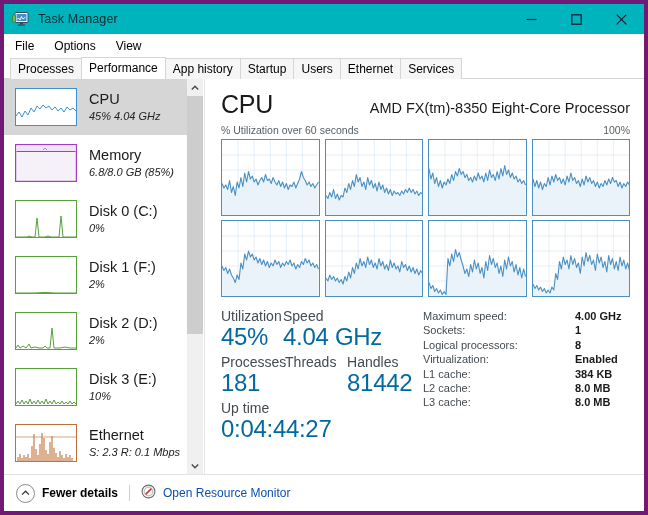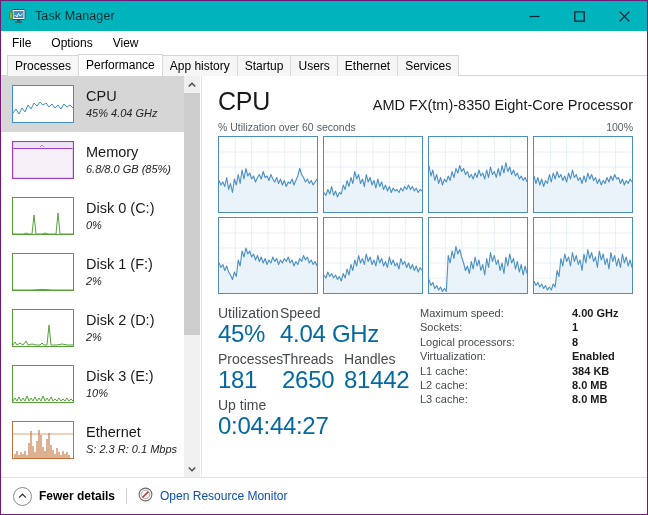--- a/index.html
+++ b/index.html
@@ -13,21 +13,21 @@
     overflow: hidden;
     font-family: "Liberation Sans", sans-serif;
     -webkit-font-smoothing: antialiased;
   }
 
   #window {
     position: relative;
     width: 648px;
     height: 515px;
     box-sizing: border-box;
-    border: 1px solid #701a75;
+    border: 4px solid #701a75;
     background: #ffffff;
     display: flex;
     flex-direction: column;
   }
 
   
   #titlebar {
     height: 30px;
     background: #00b4bd;
     display: flex;
@@ -707,21 +707,20 @@
               <div class="stat-value">4.04 GHz</div>
             </div>
           </div>
           <div class="stat-row stat-block">
             <div class="stat">
               <div class="stat-label">Processes</div>
               <div class="stat-value">181</div>
             </div>
             <div class="stat">
               <div class="stat-label">Threads</div>
-              <div class="stat-value">2650</div>
             </div>
             <div class="stat">
               <div class="stat-label">Handles</div>
               <div class="stat-value">81442</div>
             </div>
           </div>
           <div class="stat-block">
             <div class="stat-label">Up time</div>
             <div class="stat-value">0:04:44:27</div>
           </div>

